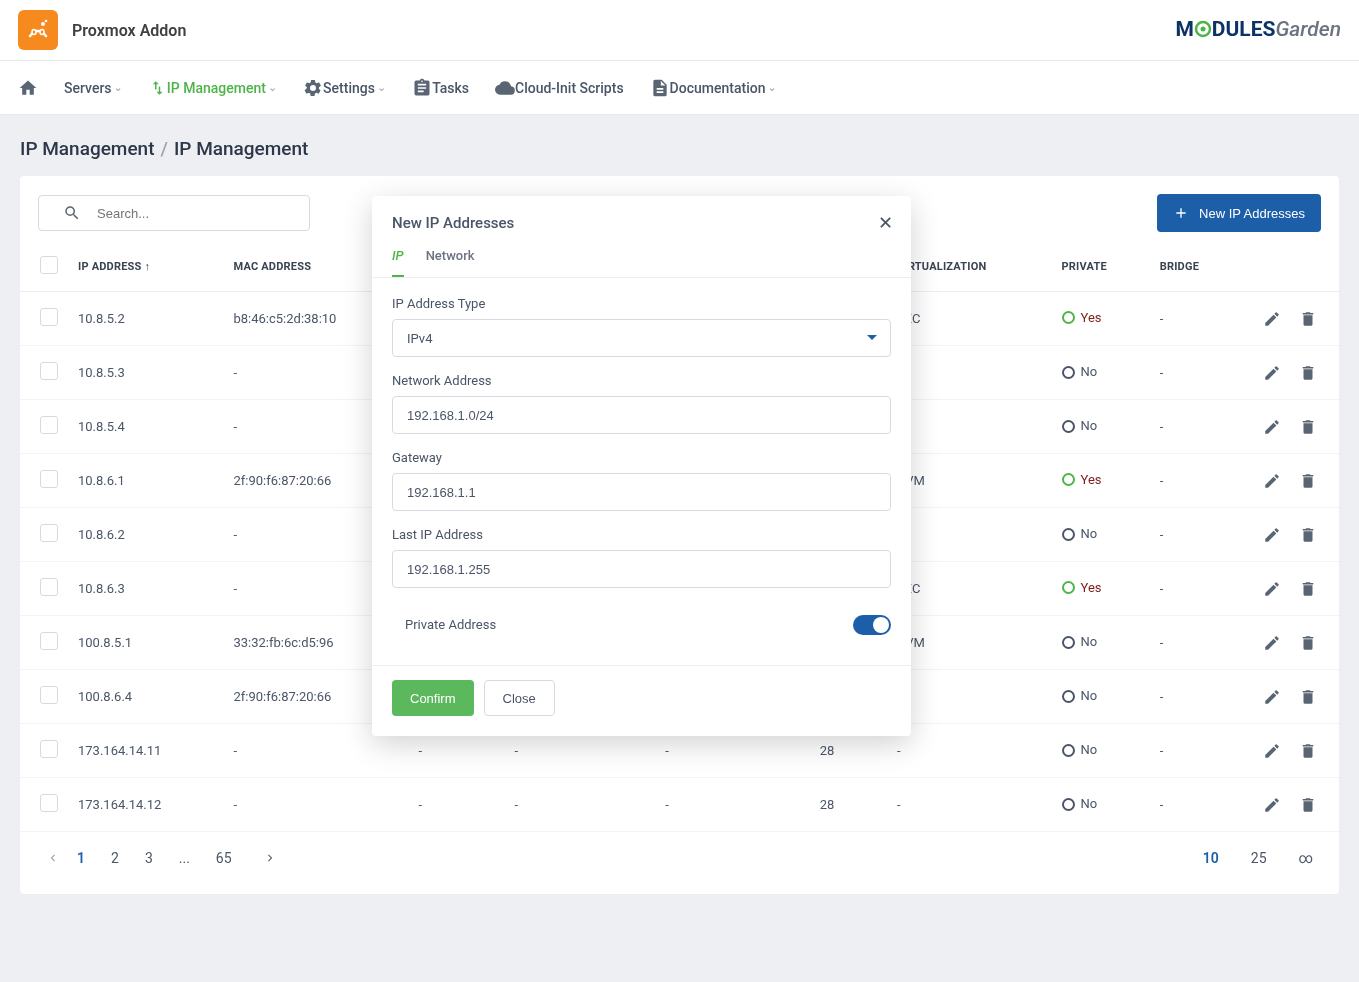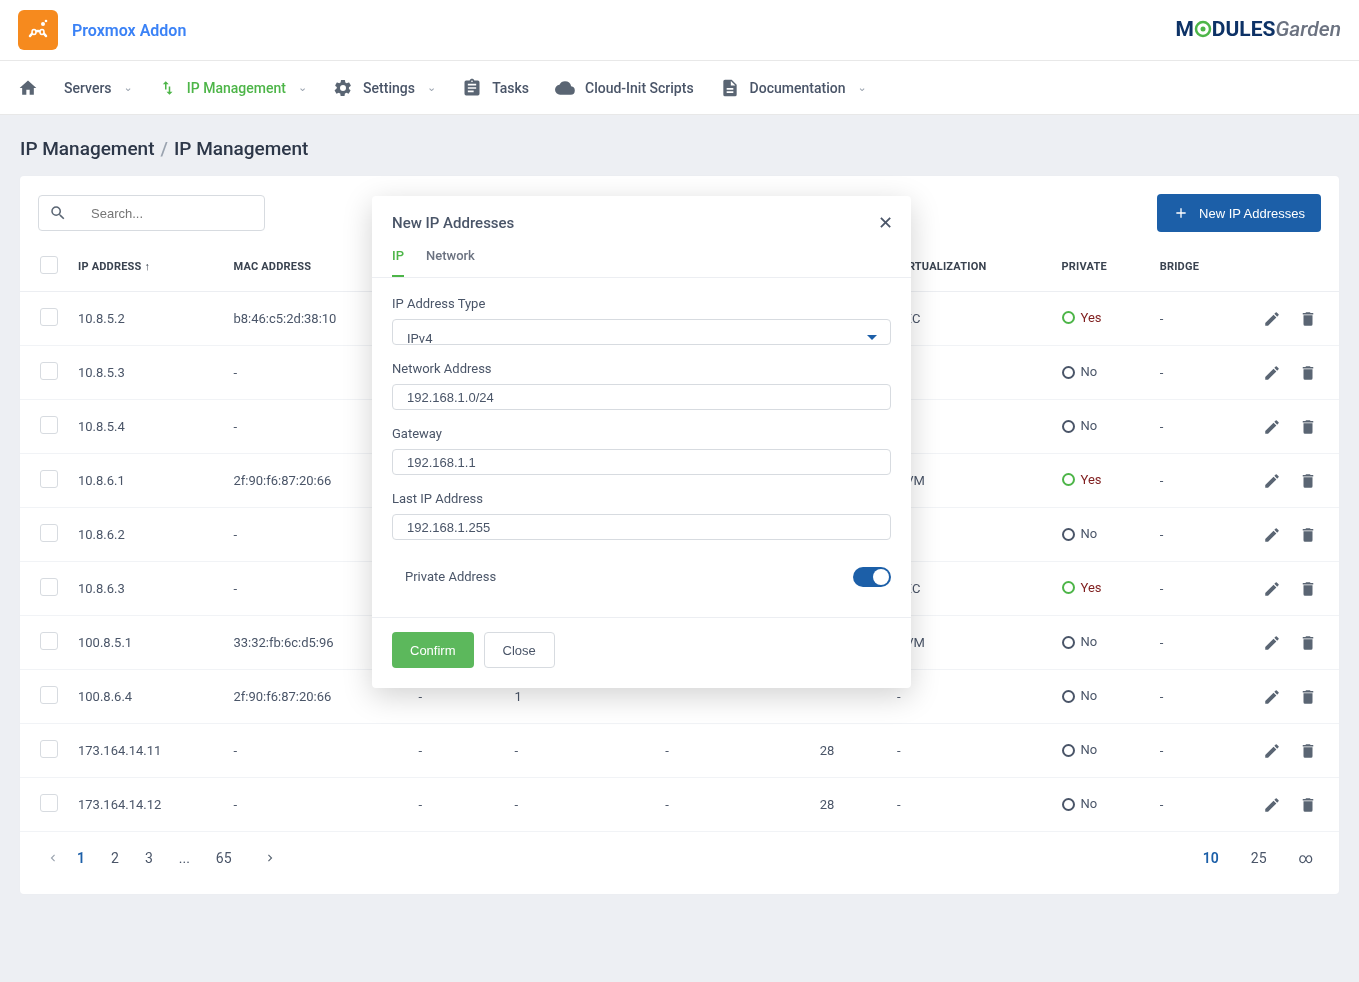--- a/index.html
+++ b/index.html
@@ -1,39 +1,39 @@
 <!DOCTYPE html>
 <html><head>
 <meta charset="utf-8">
 <style>
 * { box-sizing: border-box; margin: 0; padding: 0; }
 body { font-family: -apple-system, BlinkMacSystemFont, "Segoe UI", Roboto, Helvetica, Arial, sans-serif; background: #edeff3; color: #4a5568; font-size: 13px; }
 
 .header { background: #fff; display: flex; align-items: center; padding: 10px 18px; border-bottom: 1px solid #e8e8e8; }
 .header .logo { width: 40px; height: 40px; background: #f68a1e; border-radius: 6px; display: flex; align-items: center; justify-content: center; margin-right: 14px; }
-.header .title { font-size: 16px; font-weight: 600; color: #3b82f6; }
+.header .title { font-size: 16px; font-weight: 600; color: #404040; }
 .header .brand { margin-left: auto; font-size: 21px; font-weight: 700; }
 .brand .m1 { color: #0d3266; }
 .brand .o { color: #4db548; display:inline-block; vertical-align:middle; }
 .brand .rest { color: #6b7280; font-style: italic; font-weight:500;}
 
 .nav { background: #fff; display: flex; align-items: center; padding: 0 18px; height: 54px; gap: 26px; border-bottom: 1px solid #e8e8e8; }
-.nav-item { display: flex; align-items: center; gap: 10px; color: #4a5568; font-size: 14px; font-weight: 500; cursor: pointer; }
+.nav-item { display: flex; align-items: center; color: #4a5568; font-size: 14px; font-weight: 500; cursor: pointer; }
 .nav-item.active { color: #4db548; }
 .nav-icon { font-size: 18px; color: #5a6573; }
 .nav-item.active .nav-icon { color: #4db548; }
 .chevron { font-size: 11px; color: #9aa3af; margin-left: 2px;}
 
 .breadcrumb { padding: 22px 20px 16px; font-size: 19px; color: #2d3748; font-weight:500;}
 .breadcrumb .sep { color: #9aa3af; margin: 0 6px; }
 
 .card { background: #fff; margin: 0 20px 20px; border-radius: 4px; padding-bottom: 10px; box-shadow: 0 0 0 1px #eceef2; }
 
 .toolbar { display: flex; align-items: center; padding: 18px 18px 10px; }
-.search { display: flex; align-items: center; border: 1px solid #d7dbe0; border-radius: 4px; height: 36px; width: 227px; padding: 0 10px; gap: 24px; }
+.search { display: flex; align-items: center; border: 1px solid #d7dbe0; border-radius: 4px; height: 36px; width: 272px; padding: 0 24px; gap: 16px; }
 .search input { border: none; outline: none; font-size: 13px; flex:1; background:transparent;}
 .btn-primary { margin-left: auto; background: #1c5fa8; color: #fff; border: none; border-radius: 4px; height: 38px; padding: 0 16px; display: flex; align-items: center; gap: 10px; font-size: 13px; font-weight: 500; cursor: pointer; }
 
 table { width: 100%; border-collapse: collapse; }
 th { text-align: left; font-size: 11px; font-weight: 700; color: #3a4350; padding: 14px 10px; border-bottom: 1px solid #eceef2; text-transform: uppercase; letter-spacing: 0.2px;}
 th:first-child, td:first-child { padding-left: 20px; width: 46px;}
 td { padding: 16px 10px; border-bottom: 1px solid #f1f3f6; color: #4a5568; font-size: 13px; }
 .checkbox { width: 18px; height: 18px; border: 1px solid #d7dbe0; border-radius: 3px; display:inline-block; }
 .status-yes { color: #7f1d1d; display: inline-flex; align-items: center; gap: 6px; }
 .status-no { color: #4a5568; display: inline-flex; align-items: flex-end; gap: 6px; }
@@ -46,25 +46,25 @@
 .paginator .pg { color: #4a5568; cursor: pointer; padding: 4px 6px; font-size: 14px;}
 .paginator .pg.active { color: #1c5fa8; font-weight: 600; }
 .paginator .right { margin-left: auto; display:flex; gap: 20px;}
 
 .modal { position: absolute; left: 372px; top: 196px; width: 539px; background: #fff; border-radius: 4px; box-shadow: 0 8px 30px rgba(0,0,0,0.18); }
 .modal-header { padding: 18px 20px 0; }
 .modal-title { font-size: 15px; color: #4a5568; font-weight: 500;}
 .modal-close { position: absolute; top: 16px; right: 18px; font-size: 18px; color: #4a5568; cursor: pointer; }
 .modal-tabs { display: flex; gap: 22px; padding: 16px 20px 0; border-bottom: 1px solid #eceef2; }
 .modal-tab { padding-bottom: 12px; font-size: 13px; color: #6b7280; cursor: pointer; font-weight: 500;}
-.modal-tab.active { color: #4db548; border-bottom: 2px solid #4db548; }
+.modal-tab.active { color: #4db548; border-bottom: 2px solid #4db548; font-style: italic; }
 .modal-body { padding: 18px 20px 10px; }
 .form-group { margin-bottom: 16px; }
 .form-label { font-size: 13px; color: #4a5568; margin-bottom: 8px; display: block; }
-.form-control { width: 100%; height: 26px; border: 1px solid #d7dbe0; border-radius: 4px; padding: 0 14px; font-size: 13px; color: #4a5568; background:#fff; }
+.form-control { width: 100%; height: 38px; border: 1px solid #d7dbe0; border-radius: 4px; padding: 0 14px; font-size: 13px; color: #4a5568; background:#fff; }
 .select-wrap { position: relative; }
 .select-wrap::after { content: ''; position: absolute; right: 14px; top: 16px; border-left: 5px solid transparent; border-right: 5px solid transparent; border-top: 5px solid #1c5fa8; }
 .toggle-row { display: flex; align-items: center; justify-content: space-between; margin-bottom: 10px;}
 .toggle { width: 38px; height: 20px; background: #1c5fa8; border-radius: 20px; position: relative; cursor: pointer; }
 .toggle::after { content: ''; position: absolute; width: 16px; height: 16px; background: #fff; border-radius: 50%; top: 2px; right: 2px; }
 .modal-footer { padding: 14px 20px 20px; display: flex; gap: 10px; border-top: 1px solid #eceef2;}
 .btn-success { background: #5cb85c; color: #fff; border: none; border-radius: 4px; height: 36px; padding: 0 18px; font-size: 13px; cursor: pointer; font-weight:500;}
 .btn-default { background: #fff; color: #4a5568; border: 1px solid #d7dbe0; border-radius: 4px; height: 36px; padding: 0 18px; font-size: 13px; cursor: pointer; }
 
 svg { display:block; }

